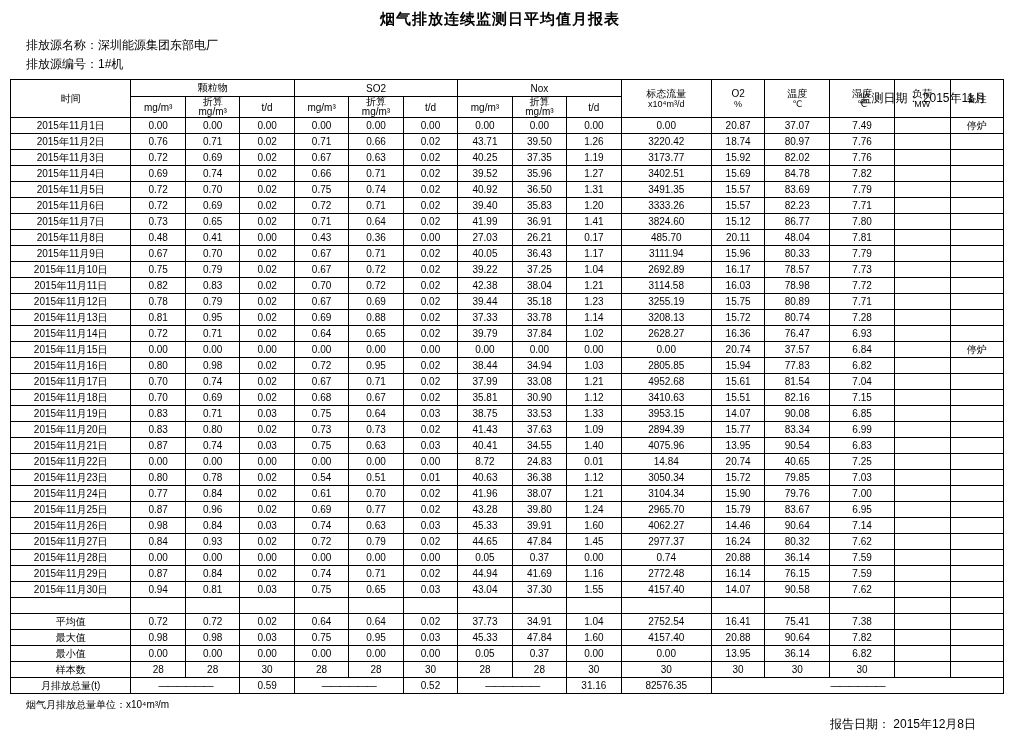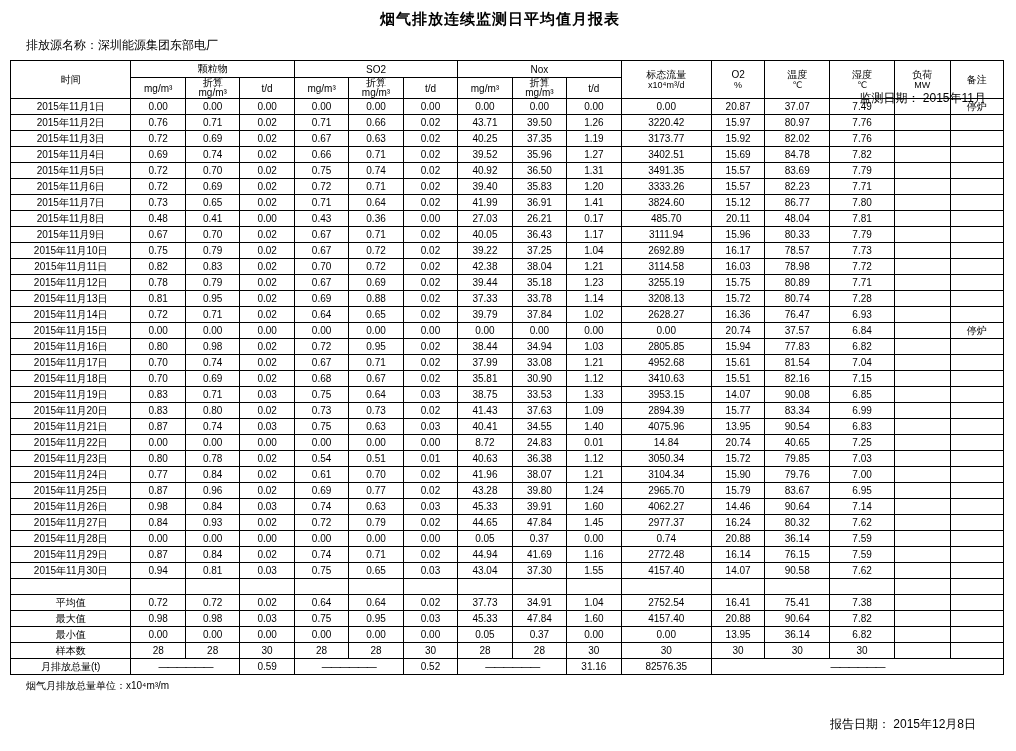--- a/index.html
+++ b/index.html
@@ -80,20 +80,23 @@
 </head>
 <body>
 
 <div class="page">
 
   <div class="title">烟气排放连续监测日平均值月报表</div>
 
   <div class="meta-line">
     <span class="lbl">排放源名称：</span><span class="val">深圳能源集团东部电厂</span>
   </div>
+  <div class="meta-line">
+    <span class="lbl">排放源编号：</span><span class="val">1#机</span>
+  </div>
 
   <div class="meta-right">
     <span>监测日期：</span>
     <span>2015年11月</span>
   </div>
 
   <table class="main">
     <colgroup>
       <col class="time-col">
       <col class="num-col">
@@ -203,21 +206,21 @@
           <td>0.76</td>
           <td>0.71</td>
           <td>0.02</td>
           <td>0.71</td>
           <td>0.66</td>
           <td>0.02</td>
           <td>43.71</td>
           <td>39.50</td>
           <td>1.26</td>
           <td>3220.42</td>
-          <td>15.97</td>
+          <td>18.74</td>
           <td>80.97</td>
           <td>7.76</td>
           <td></td>
           <td></td>
         </tr>
         <tr>
           <td class="time-col">2015年11月3日</td>
           <td>0.72</td>
           <td>0.69</td>
           <td>0.02</td>

